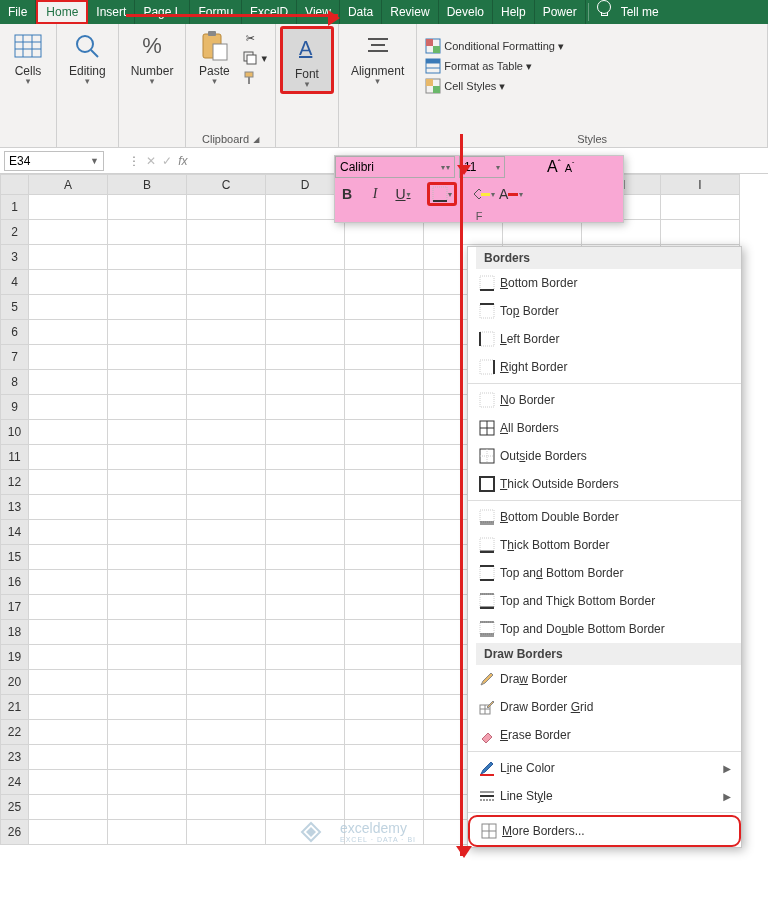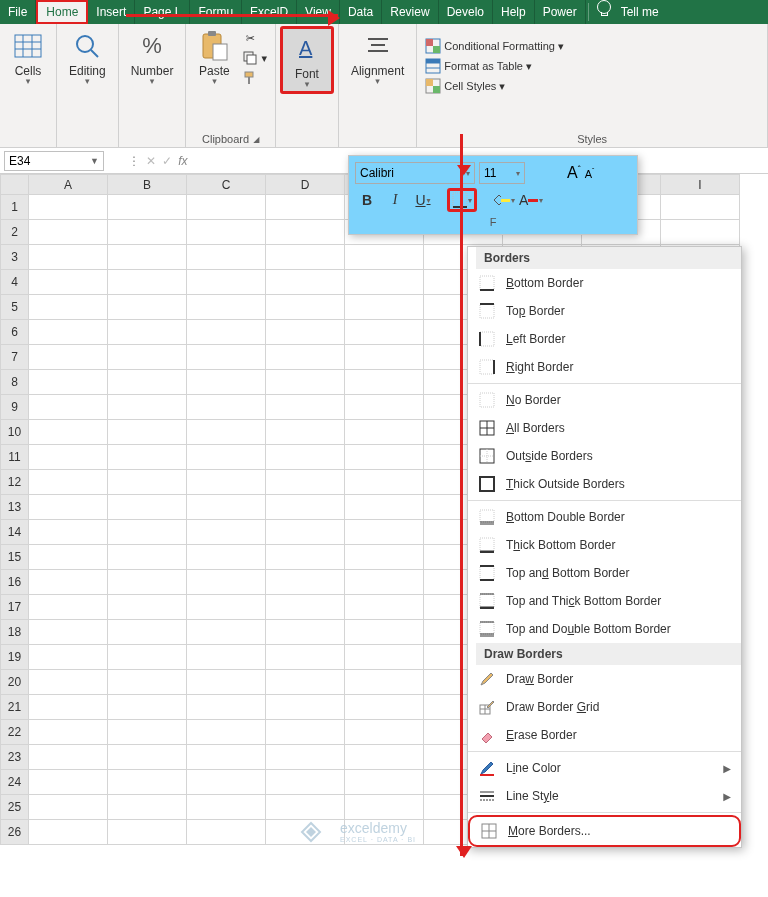--- a/index.html
+++ b/index.html
@@ -38,42 +38,42 @@
 
 .grid-wrap { position: relative; }
 .grid { border-collapse: collapse; table-layout: fixed; }
 .grid th, .grid td { border: 1px solid #d4d4d4; font-size: 12px; font-weight: normal; }
 .grid thead th { background: #e6e6e6; height: 20px; width: 79px; text-align: center; color: #333; }
 .grid thead th.corner { width: 28px; background: #e6e6e6; }
 .grid tbody th { background: #e6e6e6; width: 28px; text-align: center; color: #333; height: 25px; }
 .grid td { background: #fff; height: 25px; }
 
 
-.fontpanel { position: absolute; left: 348px; top: 155px; width: 290px; background: #7dd3fc; border: 1px solid #c6c6c6; box-shadow: 2px 2px 8px rgba(0,0,0,.25); padding: 6px; z-index: 5; }
+.fontpanel { position: absolute; left: 334px; top: 155px; width: 290px; background: #f9a8d4; border: 1px solid #c6c6c6; box-shadow: 2px 2px 8px rgba(0,0,0,.25); z-index: 5; }
 .fontrow { display: flex; align-items: center; gap: 4px; margin-bottom: 4px; }
 .fontname { border: 1px solid #ababab; width: 120px; height: 22px; font-size: 12px; padding: 0 4px; display:flex; align-items:center; justify-content: space-between; }
 .fontsize { border: 1px solid #ababab; width: 46px; height: 22px; font-size: 12px; padding: 0 4px; display:flex; align-items:center; justify-content: space-between;}
 .asize { font-size: 14px; display:flex; align-items:center; gap:2px; }
 .asize .big { font-size: 16px; margin-left: 38px; }
 .asize .small { font-size: 11px; }
 .toolbtn { width: 24px; height: 24px; display: flex; align-items: center; justify-content: center; font-size: 14px; color: #333; cursor: pointer; }
 .toolbtn.b { font-weight: bold; }
 .toolbtn.i { font-style: italic; font-family: 'Times New Roman', serif; }
 .toolbtn.u { text-decoration: underline; }
 .toolbtn .caret { font-size: 8px; color: #666; margin-left: 1px; }
 .border-btn { border: 3px solid #e02020; border-radius: 3px; padding: 1px 2px; display: flex; align-items: center; }
 .border-ico { width: 16px; height: 16px; }
 .swatch { display:flex; align-items:center; }
 .swatch .bar { height: 3px; width: 14px; }
 .F-lbl { font-size: 11px; color: #555; text-align: center; margin-top: 4px; }
 
 
 .borders-menu { position: absolute; left: 467px; top: 246px; width: 275px; background: #fff; border: 1px solid #c6c6c6; box-shadow: 2px 2px 10px rgba(0,0,0,.3); z-index: 6; }
 .menu-head { background: #eee; font-size: 12px; font-weight: 600; color: #444; padding: 4px 8px; margin-left: 8px; }
-.menu-item { display: flex; align-items: center; gap: 10px; padding: 5px 10px; font-size: 12px; color: #333; cursor: pointer; }
+.menu-item { display: flex; align-items: center; gap: 4px; padding: 5px 10px; font-size: 12px; color: #333; cursor: pointer; }
 .menu-item .mi-ico { width: 18px; height: 18px; display:flex; align-items:center; justify-content:center; }
 .menu-item .arrow { margin-left: auto; font-size: 10px; color: #666; }
 .menu-item.hl { border: 2.5px solid #e02020; border-radius: 9px; }
 .menu-sep { border-top: 1px solid #ddd; margin: 2px 0; }
 .u { text-decoration: underline; }
 
 
 .arrow-h { position: absolute; top: 14px; left: 126px; width: 212px; height: 0; border-top: 3px solid #e02020; z-index: 20; }
 .arrow-h:after { content:''; position:absolute; right:-10px; top:-7px; border: 8px solid transparent; border-left: 12px solid #e02020; }
 .arrow-v { position: absolute; top: 134px; left: 460px; width: 0; height: 722px; border-left: 3px solid #e02020; z-index: 20; }

